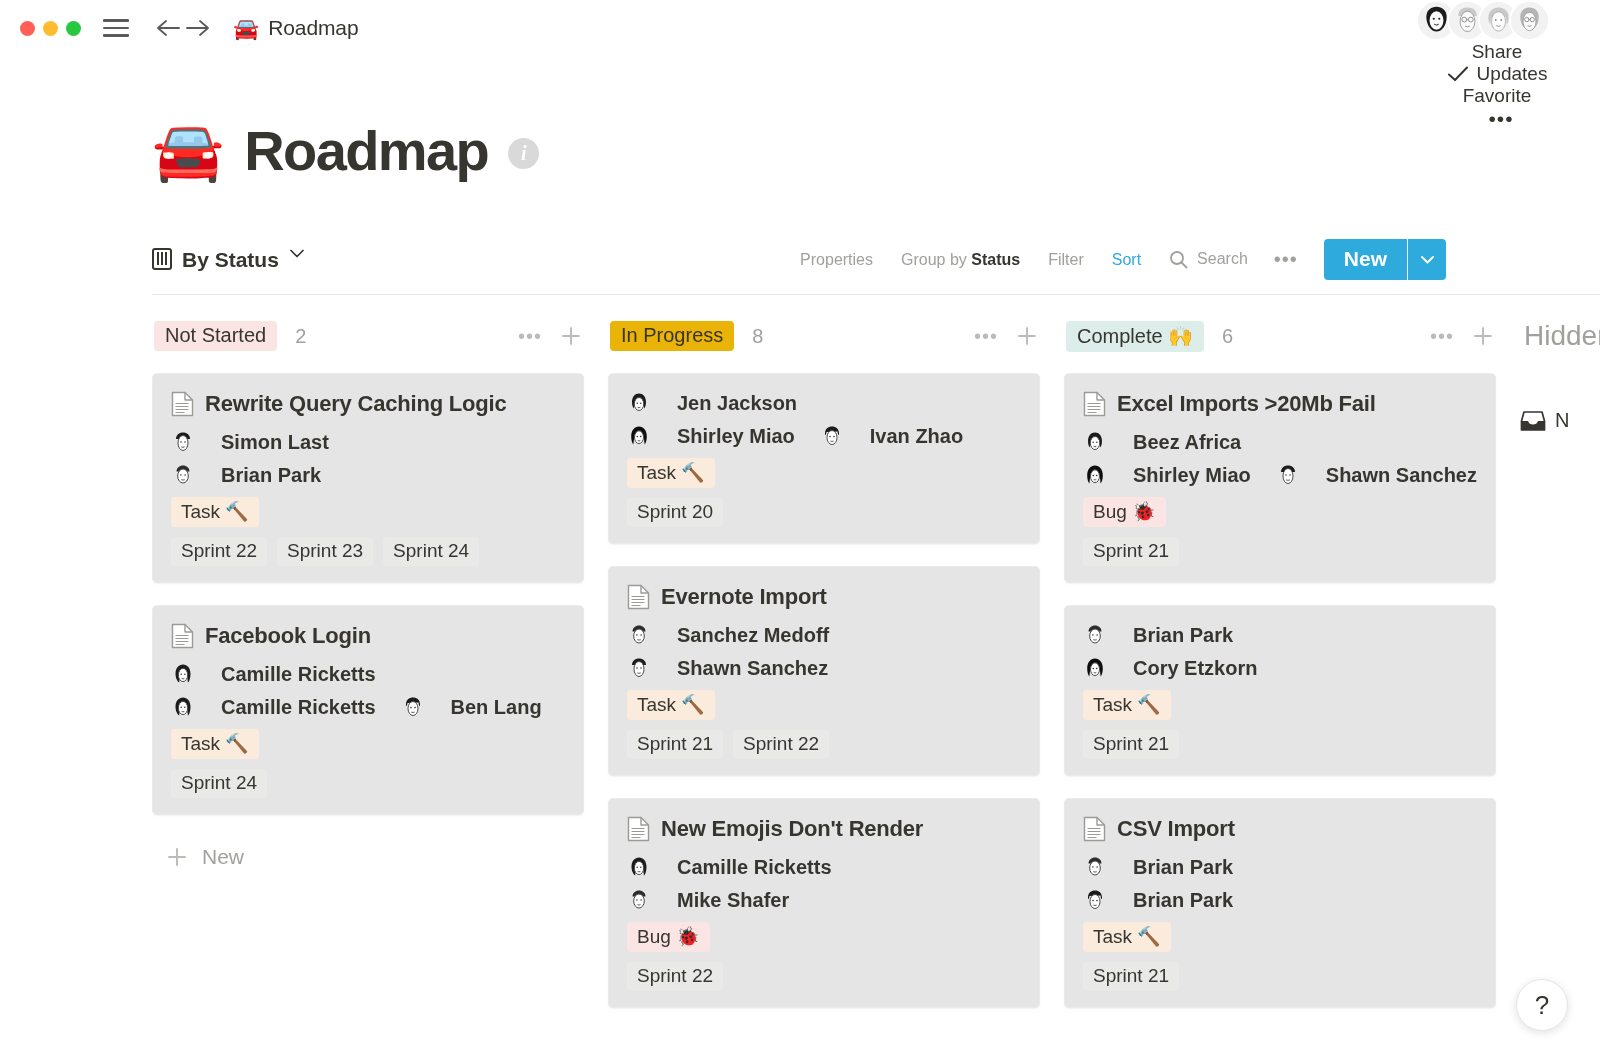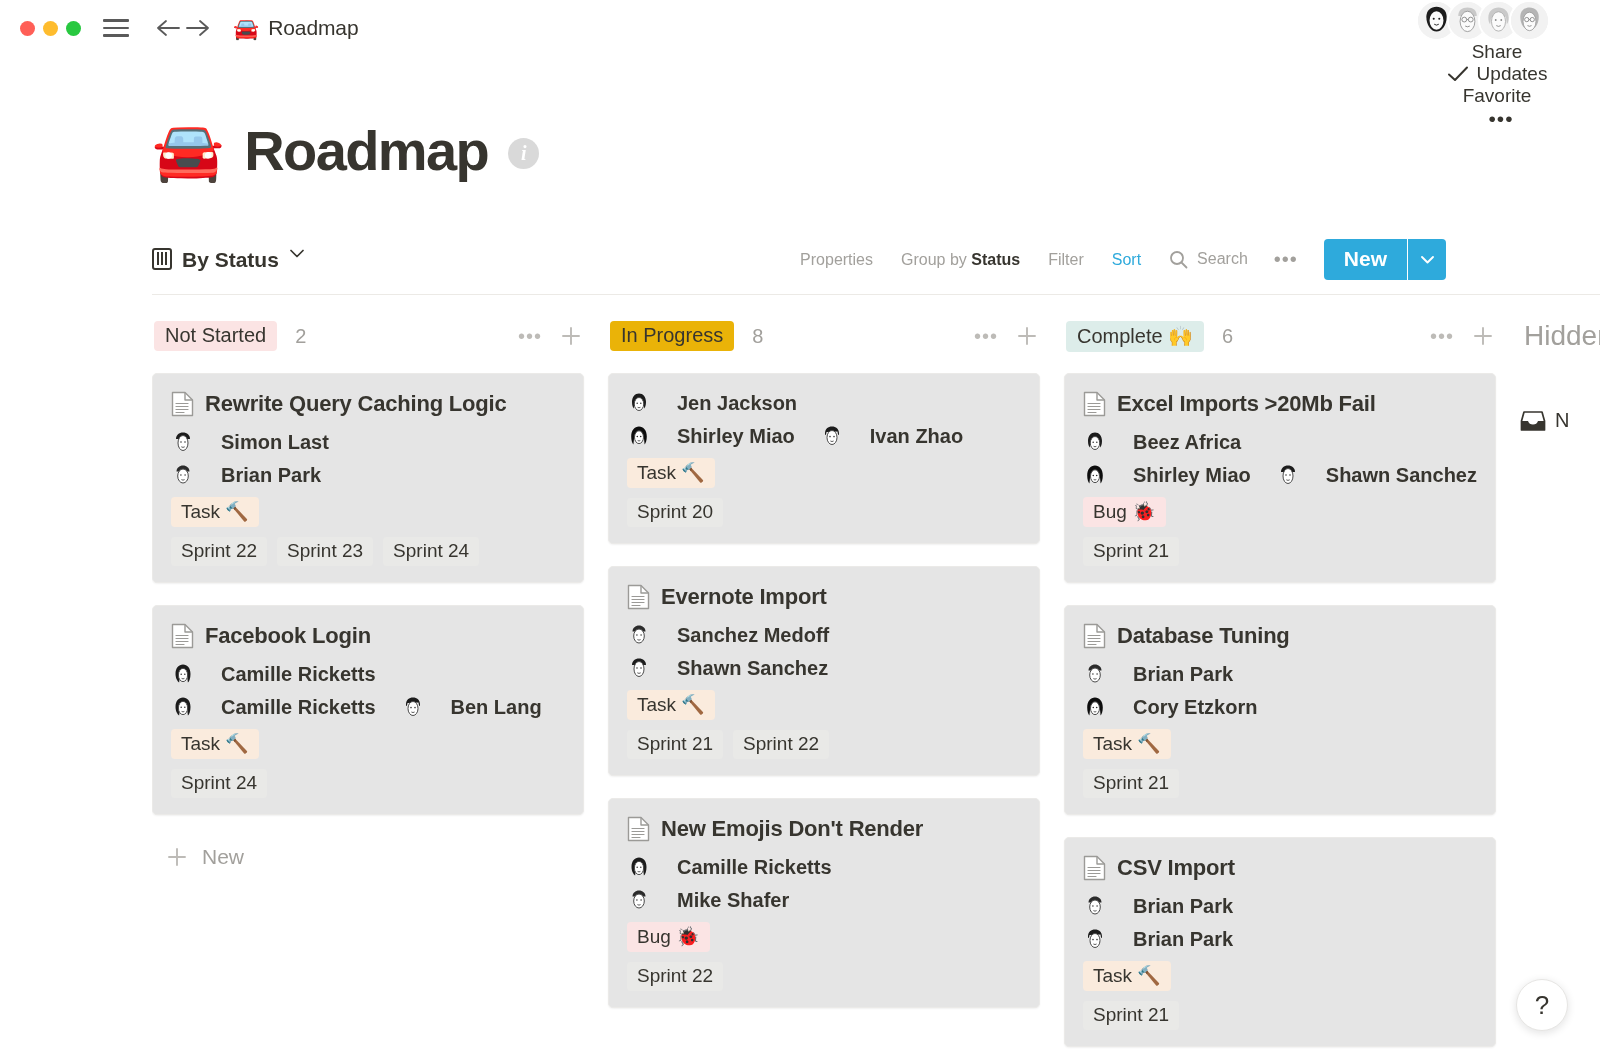--- a/index.html
+++ b/index.html
@@ -707,33 +707,20 @@
             </span>
           </div>
           <div class="tag-row">
             <span class="tag bug">Bug 🐞</span>
           </div>
           <div class="tag-row">
             <span class="tag sprint">Sprint 21</span>
           </div>
         </div>
         <div class="card">
-          <div class="card-title-row">
-            <svg class="doc-icon" width="23" height="26" viewBox="0 0 23 26">
-              <path d="M1.5 1.5 H14 L21.5 9 V24.5 H1.5 Z" fill="#ffffff" stroke="#9b9a97" stroke-width="1.4" stroke-linejoin="round"></path>
-              <path d="M14 1.5 V9 H21.5" fill="none" stroke="#9b9a97" stroke-width="1.4" stroke-linejoin="round"></path>
-              <g stroke="#9b9a97" stroke-width="1.2" stroke-linecap="round">
-                <path d="M5 12.5 H17"></path>
-                <path d="M5 15.5 H17"></path>
-                <path d="M5 18.5 H17"></path>
-                <path d="M5 21.5 H13"></path>
-              </g>
-            </svg>
-            <span class="card-title">Database Tuning</span>
-          </div>
           <div class="person-row">
             <span class="person">
               <span class="p-avatar">
                 <svg width="24" height="24" viewBox="0 0 24 24">
                   <path d="M5.5 8.5c0-3.6 3-6 6.5-6s6.5 2.4 6.5 6" fill="#2b2b2b"></path>
                   <ellipse cx="12" cy="13" rx="5.3" ry="7" fill="#ffffff" stroke="#4a4a4a" stroke-width="1"></ellipse>
                   <circle cx="9.9" cy="12" r="0.8" fill="#3a3a3a"></circle>
                   <circle cx="14.1" cy="12" r="0.8" fill="#3a3a3a"></circle>
                   <path d="M10.4 16.6q1.6 1.1 3.2 0" stroke="#4a4a4a" stroke-width="0.9" fill="none"></path>
                 </svg>

